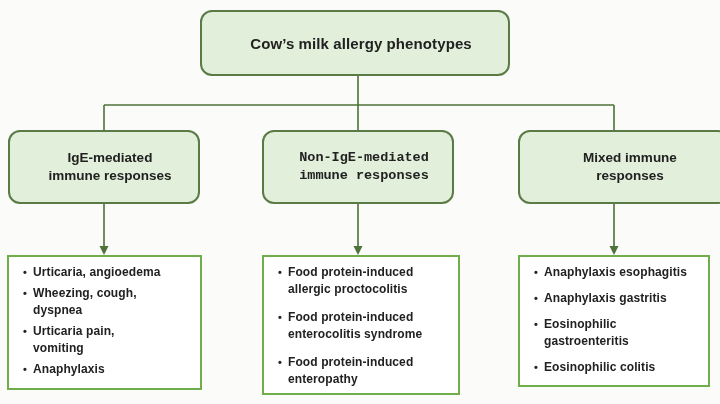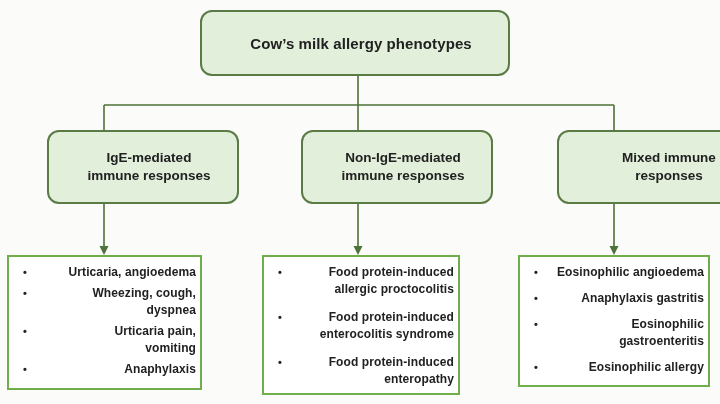--- a/index.html
+++ b/index.html
@@ -26,44 +26,44 @@
     border:2px solid var(--node_border);
     border-radius:12px;
     display:flex;align-items:center;justify-content:center;
     text-align:center;
     box-sizing:border-box;
     white-space:pre-line;
     font-weight:600;
     padding-left:12px;
   }
   .root{left:200px;top:10px;width:310px;height:66px;font-size:15px;letter-spacing:.1px;}
-  .branch{font-size:13.5px;line-height:1.32;margin-left:39px;}
+  .branch{font-size:13.5px;line-height:1.32;}
   .b1{left:8px;  top:130px;width:192px;height:74px;}
-  .b2{left:262px;top:130px;width:192px;height:74px;}
+  .b2{left:262px;top:130px;width:192px;height:74px;font-family:Liberation Mono, monospace;}
   .b3{left:518px;top:130px;width:212px;height:74px;}
   .list{
     position:absolute;
     background:#fff;
     border:2px solid var(--list_border);
     box-sizing:border-box;
     padding:7px 4px 4px 8px;
   }
   .l1{left:7px;  top:255px;width:195px;height:135px;}
   .l2{left:262px;top:255px;width:198px;height:140px;}
   .l3{left:518px;top:255px;width:192px;height:132px;}
   .list ul{list-style:none;margin:0;padding:0;}
   .list li{
     display:flex;
     font-size:12px;line-height:17px;font-weight:600;
   }
   .l1 li + li{margin-top:4px;}
   .l2 li + li{margin-top:11px;}
   .l3 li + li{margin-top:9px;}
   .bullet{flex:0 0 16px;text-align:center;font-size:11px;}
-  .li-text{flex:1;white-space:pre-line;letter-spacing:.1px;text-align:right;}
+  .li-text{flex:1;white-space:pre-line;letter-spacing:.1px;}
 </style>
 </head>
 <body>
 
 <div class="stage">
 
   <svg class="connectors" viewBox="0 0 720 404" aria-hidden="true">
     <path d="M358,76 V130"></path>
     <path d="M104,105 H614"></path>
     <path d="M104,105 V130"></path>
@@ -133,31 +133,31 @@
         <span class="li-text">Food protein-induced
 enteropathy</span>
       </li>
     </ul>
   </div>
 
   <div class="list l3">
     <ul>
       <li>
         <span class="bullet">•</span>
-        <span class="li-text">Eosinophilic angioedema</span>
+        <span class="li-text">Anaphylaxis esophagitis</span>
       </li>
       <li>
         <span class="bullet">•</span>
         <span class="li-text">Anaphylaxis gastritis</span>
       </li>
       <li>
         <span class="bullet">•</span>
         <span class="li-text">Eosinophilic
 gastroenteritis</span>
       </li>
       <li>
         <span class="bullet">•</span>
-        <span class="li-text">Eosinophilic allergy</span>
+        <span class="li-text">Eosinophilic colitis</span>
       </li>
     </ul>
   </div>
 
 </div>
 
 </body></html>

